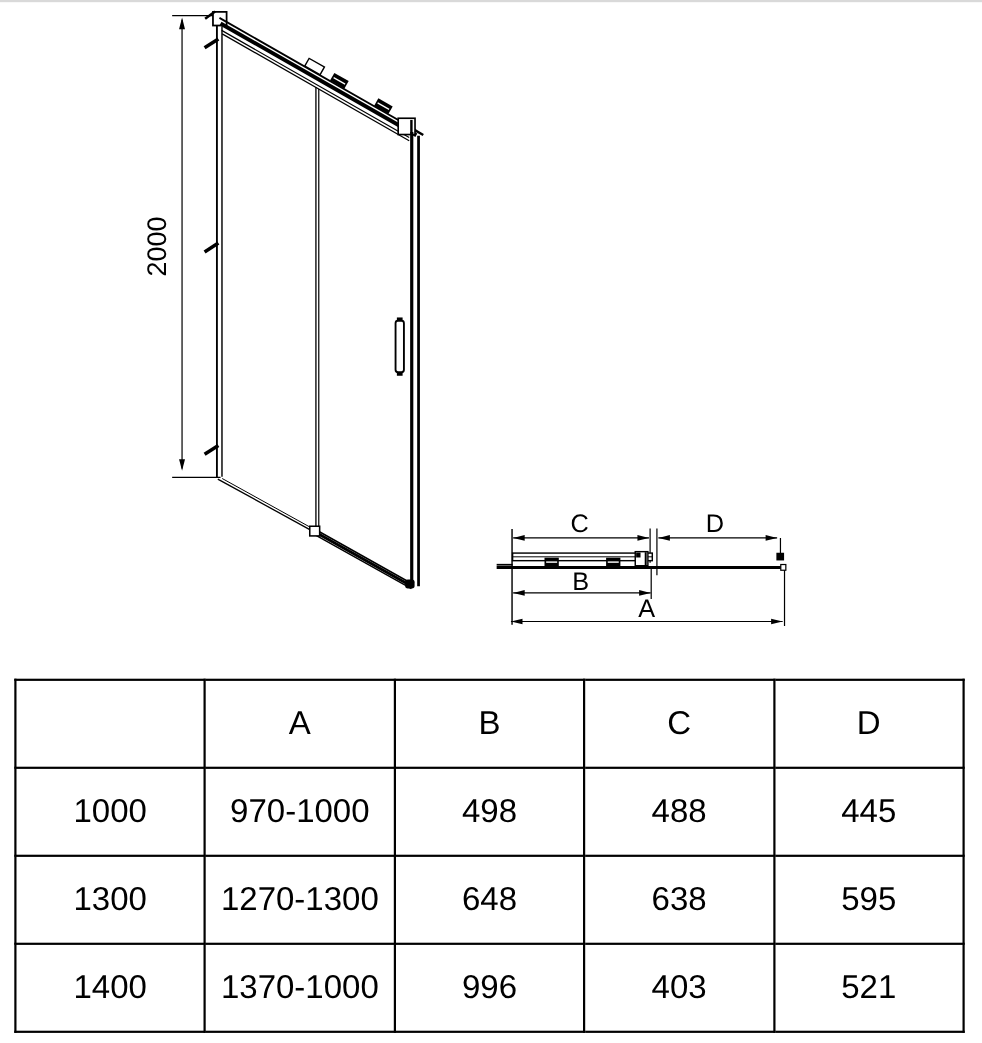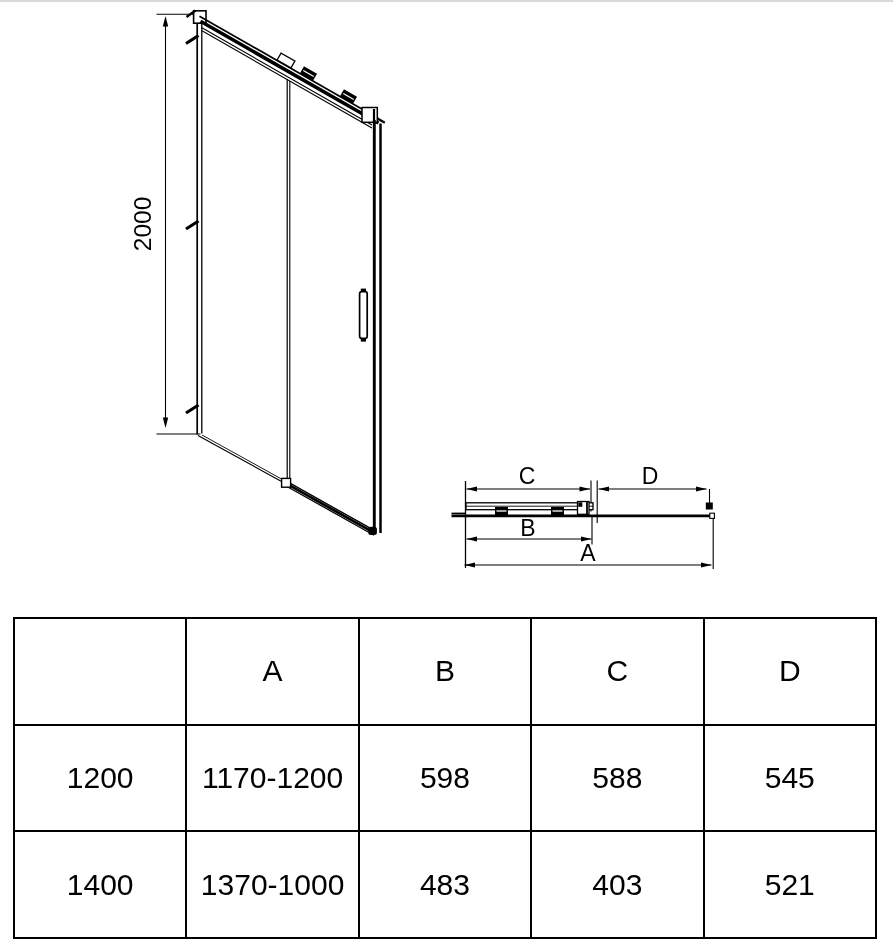--- a/index.html
+++ b/index.html
@@ -182,28 +182,35 @@
   <table class="spec-table">
     <tbody>
       <tr>
         <td></td>
         <td>A</td>
         <td>B</td>
         <td>C</td>
         <td>D</td>
       </tr>
       <tr>
-        <td>1200</td>
-        <td>1170-1200</td>
-        <td>598</td>
-        <td>588</td>
-        <td>545</td>
+        <td>1000</td>
+        <td>970-1000</td>
+        <td>498</td>
+        <td>488</td>
+        <td>445</td>
+      </tr>
+      <tr>
+        <td>1300</td>
+        <td>1270-1300</td>
+        <td>648</td>
+        <td>638</td>
+        <td>595</td>
       </tr>
       <tr>
         <td>1400</td>
         <td>1370-1000</td>
-        <td>483</td>
+        <td>996</td>
         <td>403</td>
         <td>521</td>
       </tr>
     </tbody>
   </table>
 </div>
 
 </body></html>

